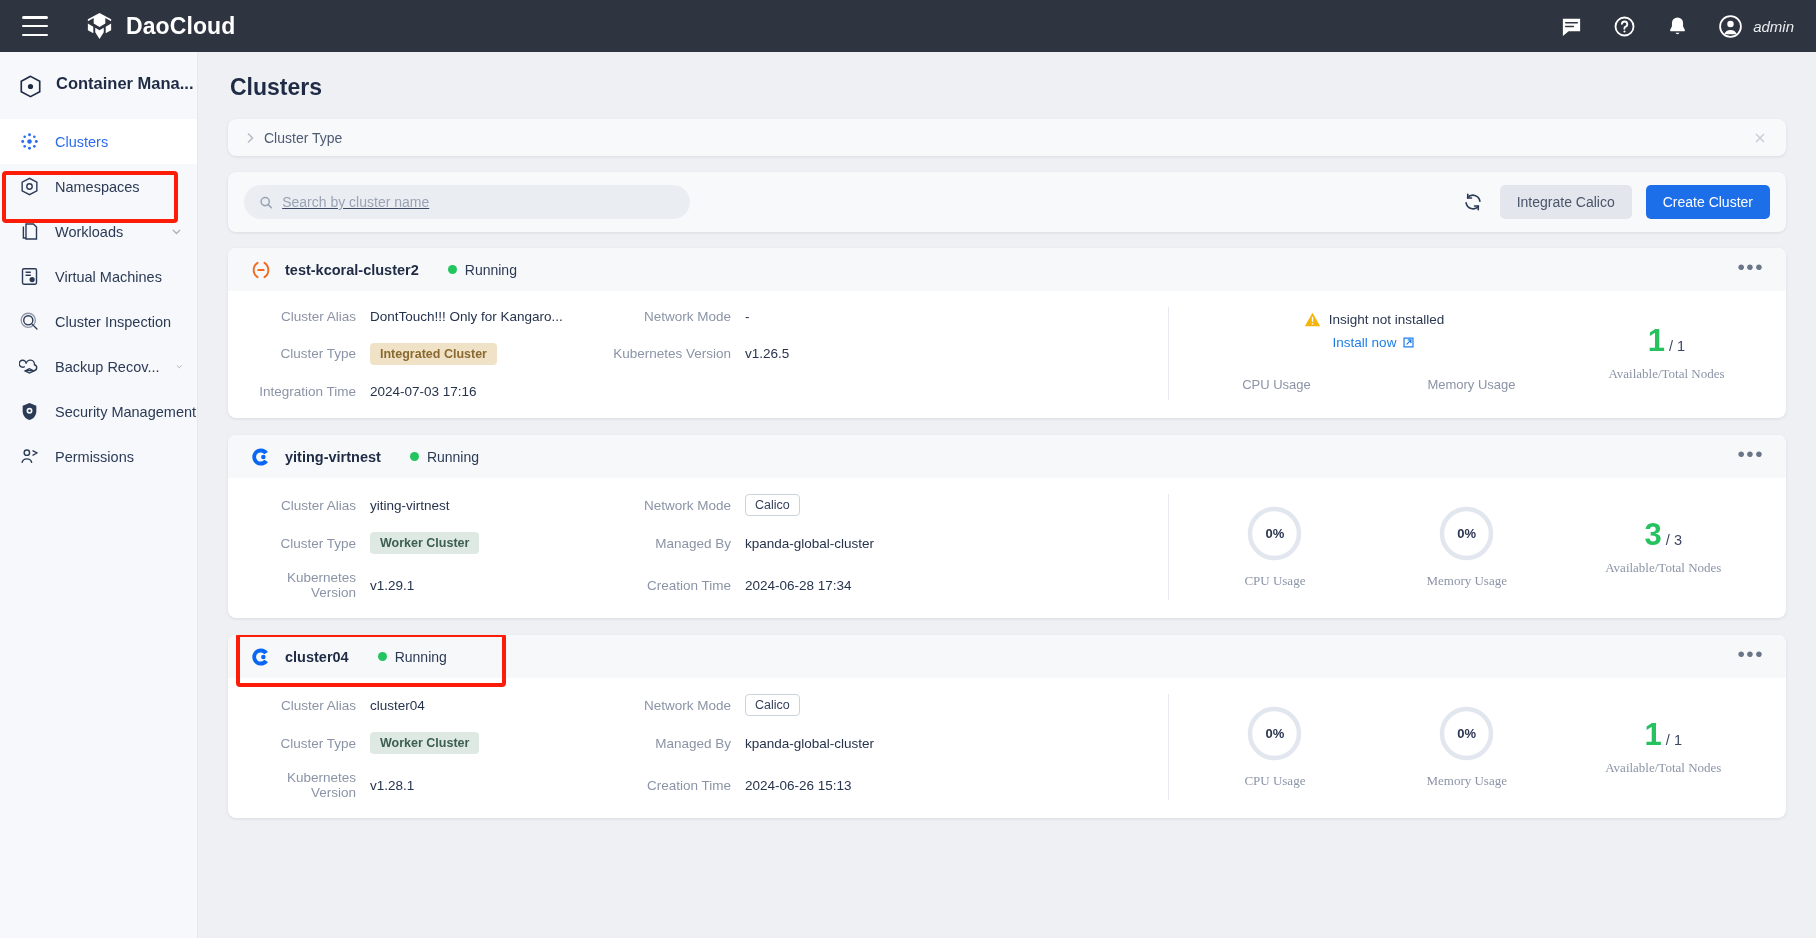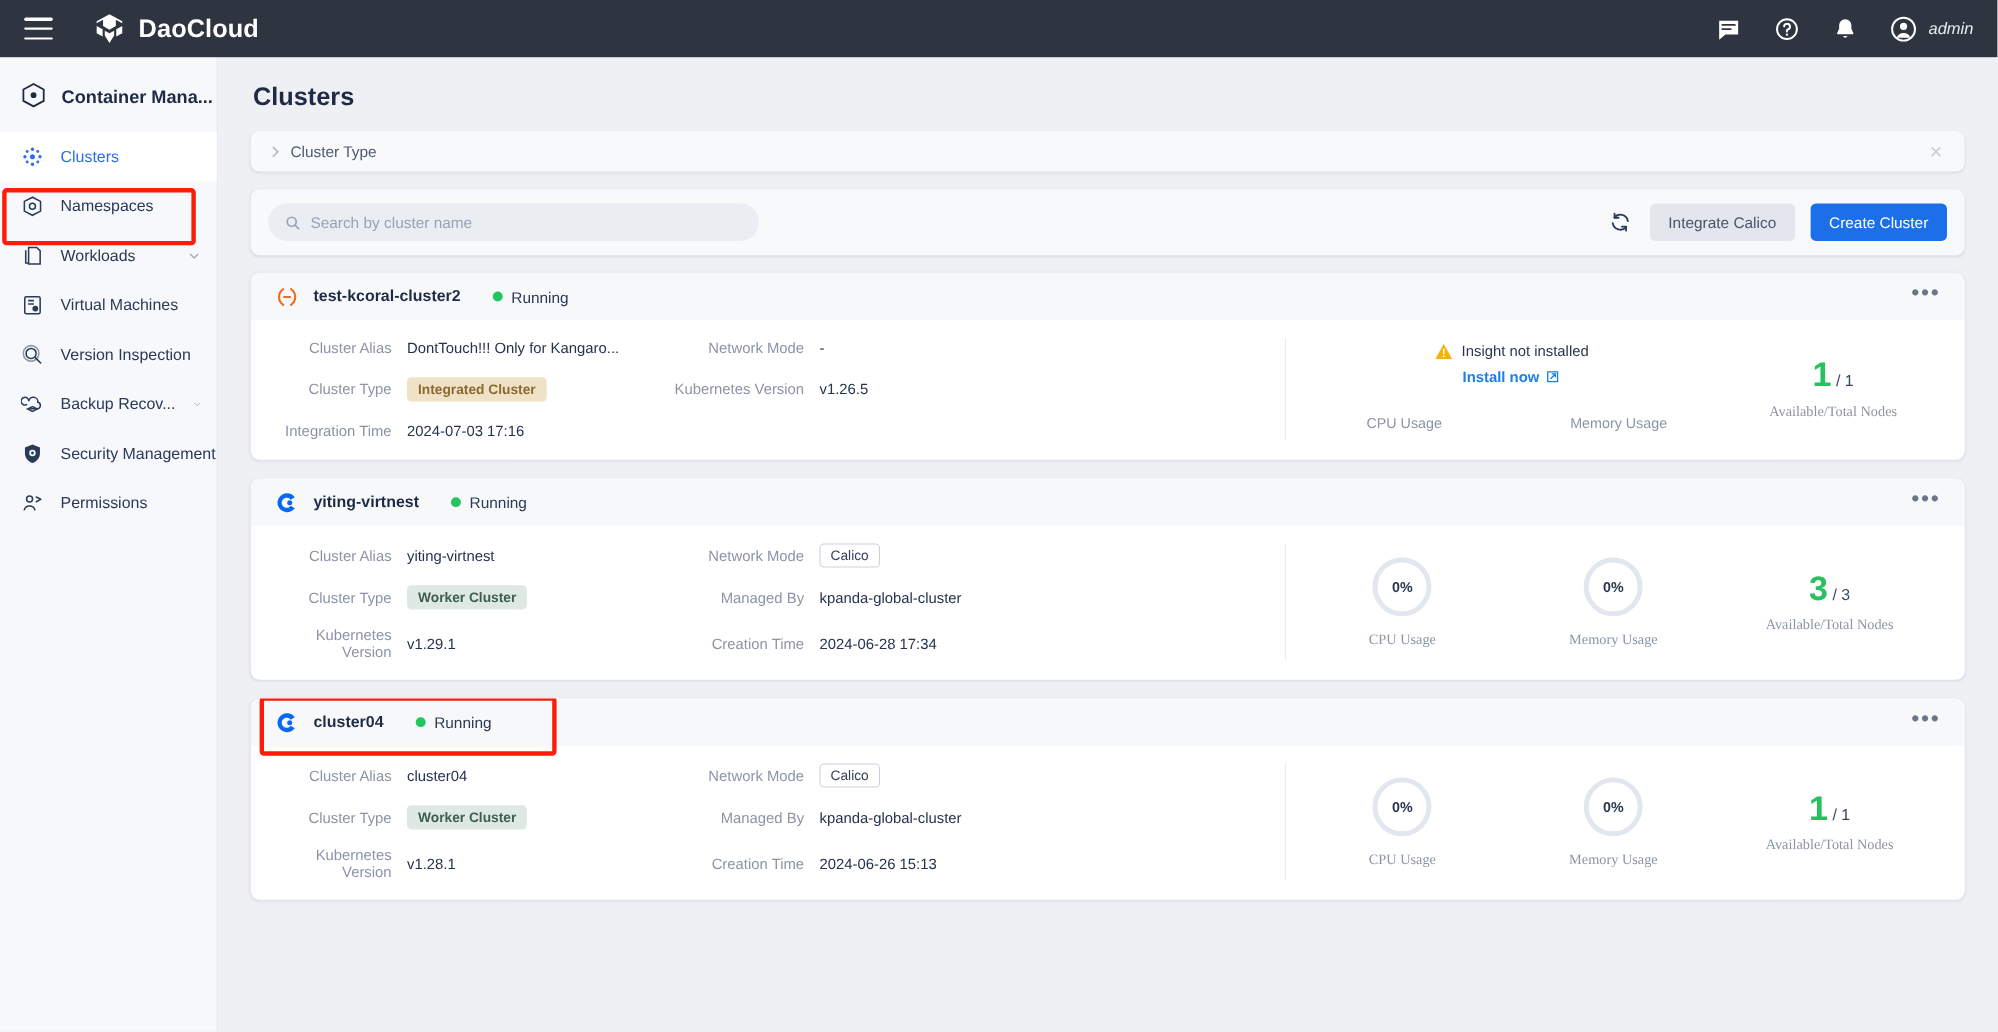--- a/index.html
+++ b/index.html
@@ -31,21 +31,21 @@
   
   .body-wrap { display: flex; height: calc(938px - 52px); }
 
   
   .sidebar {
     width: 198px; background: #f6f8fb; flex: 0 0 198px;
     border-right: 1px solid #e4e8ef;
     padding-top: 8px; position: relative;
   }
   .module-head {
-    display: flex; align-items: center; gap: 13px;
+    display: flex; gap: 13px;
     padding: 14px 16px 16px 18px;
   }
   .module-title { font-size: 16.5px; font-weight: 700; color: #1f2b45; white-space: nowrap; }
   .nav-item {
     display: flex; align-items: center; gap: 15px;
     height: 45px; padding: 0 14px 0 18px;
     font-size: 14.5px; color: #2b3a55; cursor: pointer;
     position: relative;
   }
   .nav-item .nav-ico { width: 22px; height: 22px; flex: 0 0 22px; display: flex; align-items: center; justify-content: center; }
@@ -82,20 +82,21 @@
     margin-bottom: 16px;
   }
   .search-box {
     width: 446px; height: 34px; background: #eaedf2; border-radius: 18px;
     display: flex; align-items: center; gap: 9px; padding: 0 15px;
   }
   .search-box input {
     border: none; outline: none; background: transparent;
     font-size: 14px; color: #3c4860; width: 100%;
     font-family: "Liberation Sans", sans-serif;
+    text-decoration: underline;
   }
   .search-box input::placeholder { color: #9aa3b4; }
   .toolbar-actions { margin-left: auto; display: flex; align-items: center; gap: 14px; }
   .refresh-btn { width: 26px; height: 26px; cursor: pointer; display: flex; align-items: center; justify-content: center; }
   .btn {
     height: 34px; padding: 0 17px; border-radius: 5px; border: none;
     font-size: 14px; cursor: pointer; font-family: "Liberation Sans", sans-serif;
     display: flex; align-items: center;
   }
   .btn-secondary { background: #e3e6ec; color: #4a5569; }
@@ -155,21 +156,21 @@
   .nodes-avail { font-size: 31px; font-weight: 700; color: #27c160; line-height: 1; }
   .nodes-total { font-size: 14.5px; color: #3b4763; }
   .insight-cell {
     flex: 2.1; display: flex; flex-direction: column; align-items: center;
     justify-content: center; gap: 7px; align-self: flex-start; padding-top: 4px;
   }
   .insight-row { display: flex; align-items: center; gap: 8px; }
   .insight-text { font-size: 13.5px; color: #2a3650; }
   .install-link {
     font-size: 13.5px; color: #1c7fe8; cursor: pointer;
-    display: flex; align-items: center; gap: 6px; font-weight: bold;
+    display: flex; align-items: center; gap: 6px;
   }
   .empty-metric-labels { flex: 2.1; display: flex; align-self: flex-end; padding-bottom: 2px; }
   .empty-metric-labels span { flex: 1; text-align: center; font-size: 13px; color: #8b94a6; }
 
   #hl-cluster04 {
     left: 8px; top: -2px; width: 270px; height: 54px;
   }
 </style>
 </head>
 <body>
@@ -289,21 +290,21 @@
     </div>
 
     <div class="nav-item">
       <span class="nav-ico">
         <svg viewBox="0 0 24 24" width="21" height="21" fill="none" stroke="#2b3a55" stroke-width="1.6">
           <circle cx="10.6" cy="10.6" r="5.2"></circle>
           <circle cx="10.6" cy="10.6" r="8.1" opacity=".5"></circle>
           <path d="M15 15 20.5 20.5" stroke-linecap="round"></path>
         </svg>
       </span>
-      <span class="nav-label">Version Inspection</span>
+      <span class="nav-label">Cluster Inspection</span>
     </div>
 
     <div class="nav-item">
       <span class="nav-ico">
         <svg viewBox="0 0 24 24" width="21" height="21" fill="none" stroke="#2b3a55" stroke-width="1.6">
           <path d="M6.6 12a4 4 0 1 1 1.6-3.1A4.3 4.3 0 0 1 17.6 10a3.4 3.4 0 0 1-.6 6.7H7.2"></path>
           <path d="M12 14.5 7 17l5 2.5 5-2.5z"></path>
         </svg>
       </span>
       <span class="nav-label">Backup Recov...</span>

